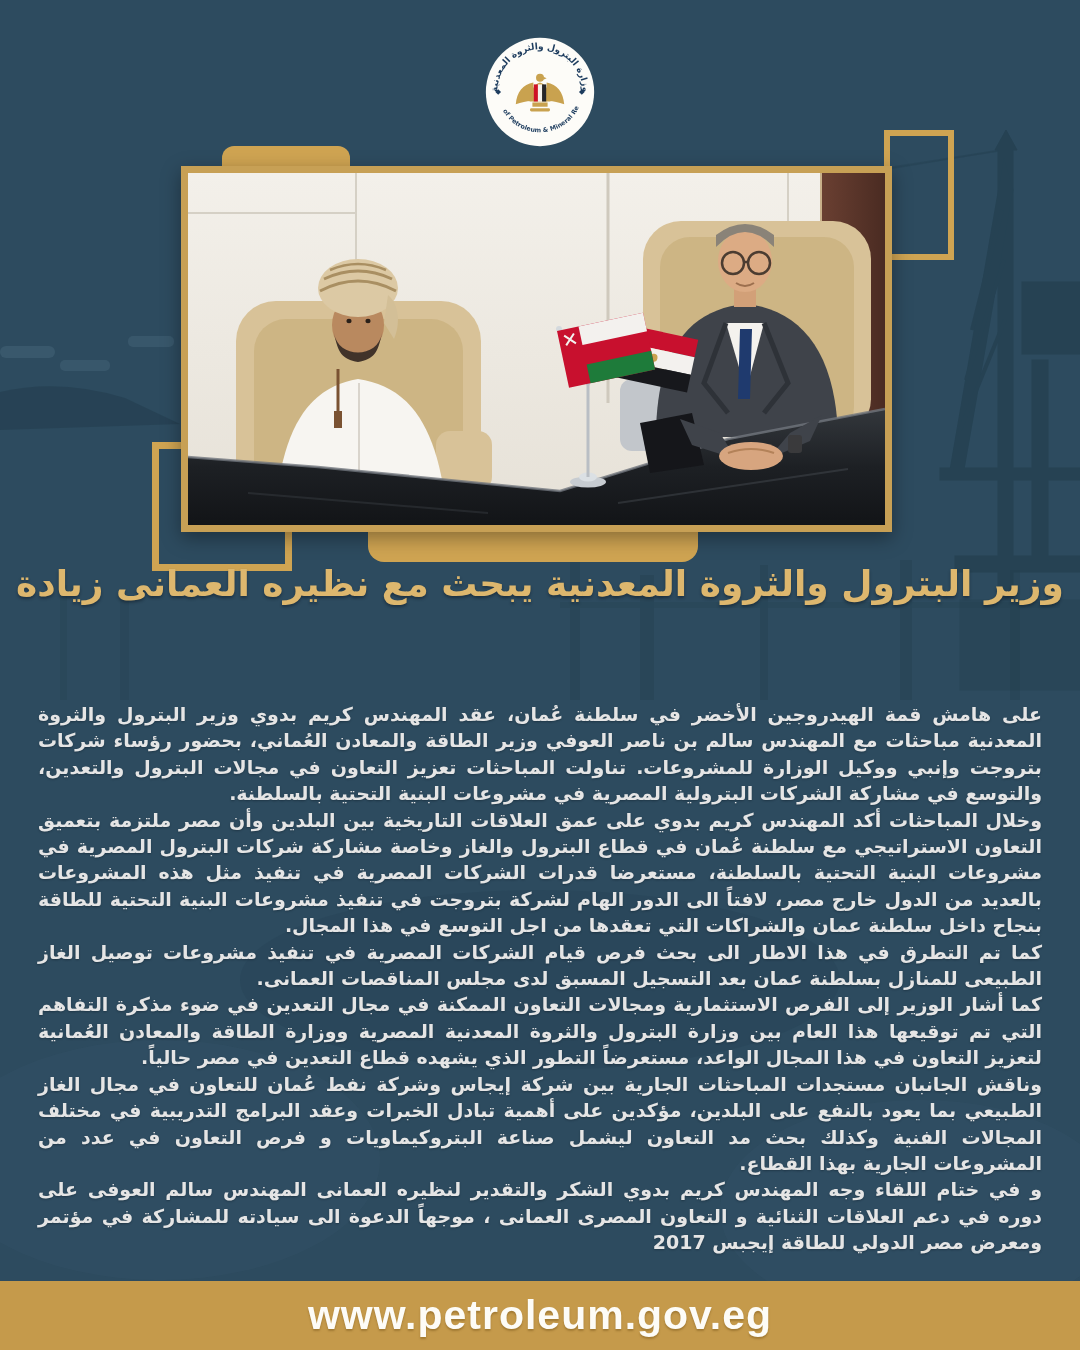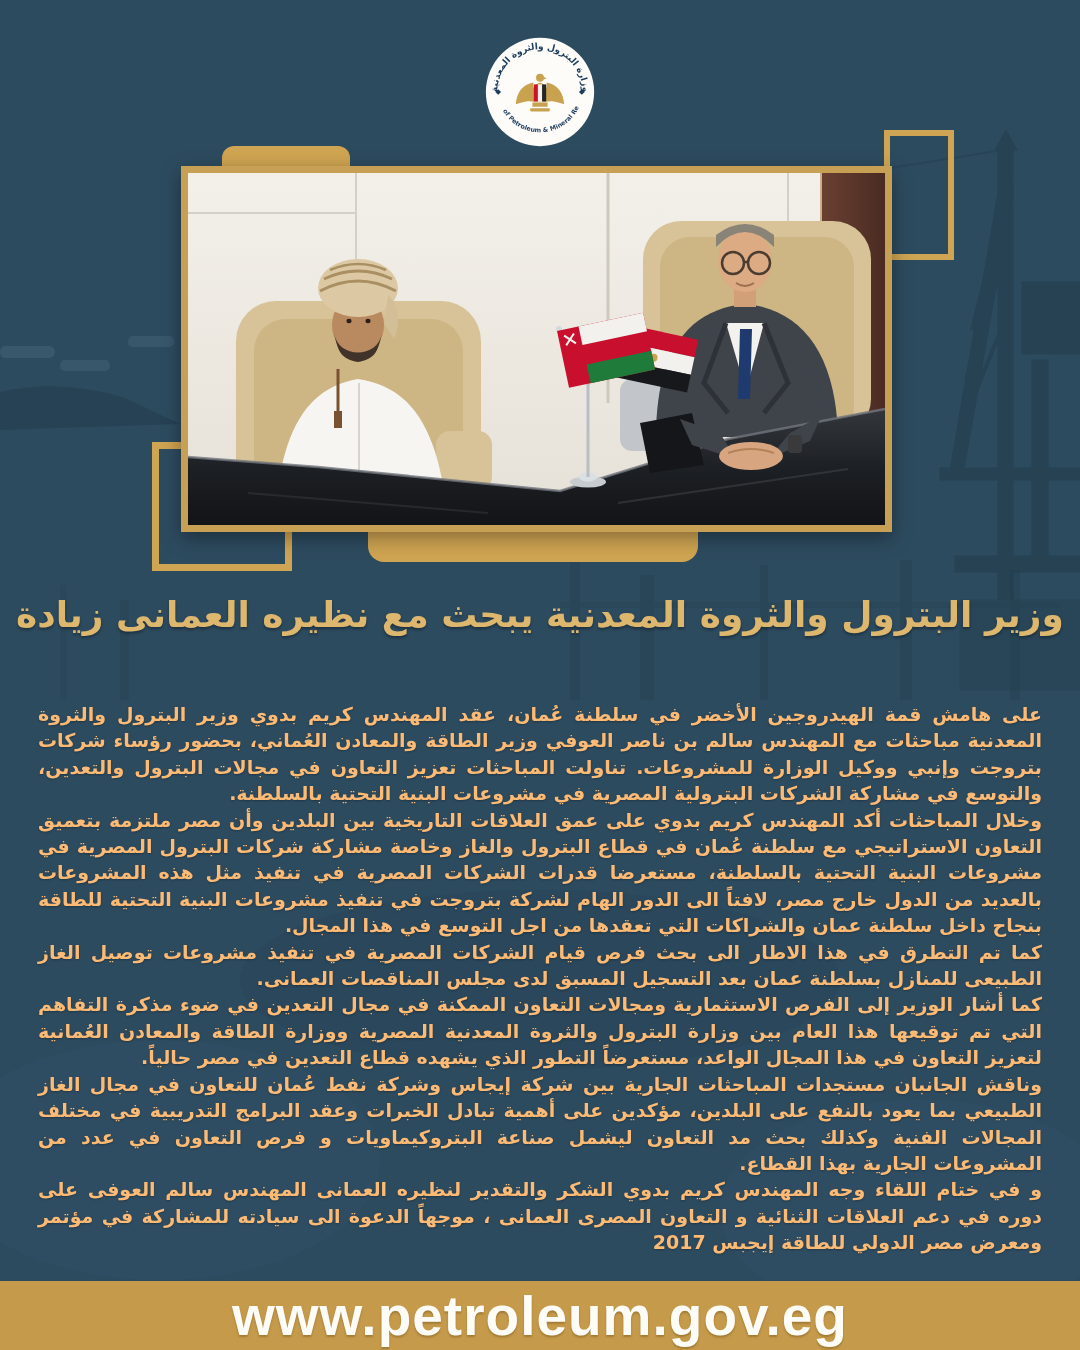--- a/index.html
+++ b/index.html
@@ -19,41 +19,41 @@
   .tab-bc{left:368px; top:524px; width:330px; height:38px; background:#cfa452; border-radius:0 0 16px 16px;}
   
   .photo-frame{
     position:absolute; left:181px; top:166px; width:697px; height:352px;
     border:7px solid #c7a055; background:#efece5; z-index:2;
     box-shadow:0 6px 18px rgba(0,0,0,.35);
   }
   .photo-frame svg{display:block; width:100%; height:100%;}
   
   .headline{
-    position:absolute; left:0; top:588px; width:100%; margin:0; z-index:3;
+    position:absolute; left:0; top:557px; width:100%; margin:0; z-index:3;
     text-align:center; direction:rtl;
     color:#ddb76e; font-size:36px; font-weight:bold; line-height:54px;
     text-shadow:0 2px 3px rgba(10,20,30,.45);
   }
   
   .article{
     position:absolute; left:38px; top:701px; width:1004px; z-index:3;
     direction:rtl; text-align:justify; text-justify:inter-word;
-    color:#fdba74; font-size:19px; font-weight:bold; line-height:26.4px;
+    color:#e5e5e5; font-size:19px; font-weight:bold; line-height:26.4px;
     text-shadow:0 1px 2px rgba(10,20,30,.35);
   }
   .article p{margin:0;}
   
   .footer{
     position:absolute; left:0; top:1281px; width:100%; height:69px; z-index:3;
     background:#c59a4b; display:flex; align-items:center; justify-content:center;
   }
   .footer span{
     font-family:"Liberation Sans", sans-serif;
-    color:#fdfcf7; font-size:55px; font-weight:bold; letter-spacing:1px;
+    color:#fdfcf7; font-size:41px; font-weight:bold; letter-spacing:1px;
     text-shadow:0 2px 2px rgba(120,85,25,.45);
   }
 </style>
 </head>
 <body>
 
 <div class="page">
 
   <svg class="bg-decor" viewBox="0 0 1080 1350" xmlns="http://www.w3.org/2000/svg">
     <g fill="#223d4c" stroke="#223d4c" opacity="0.6">

